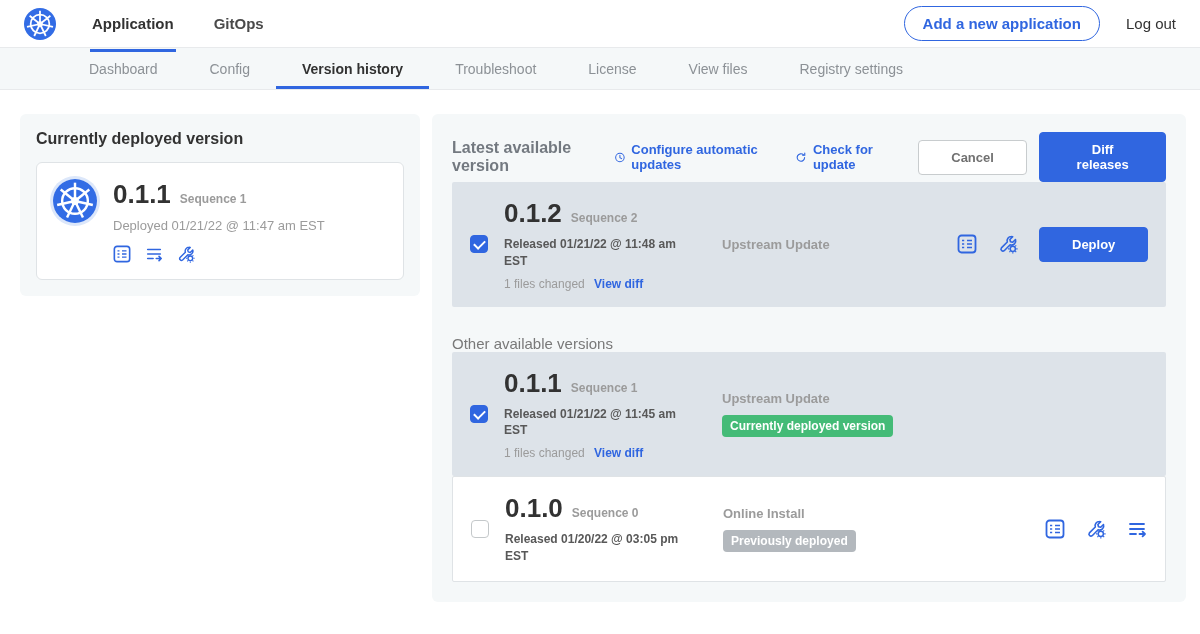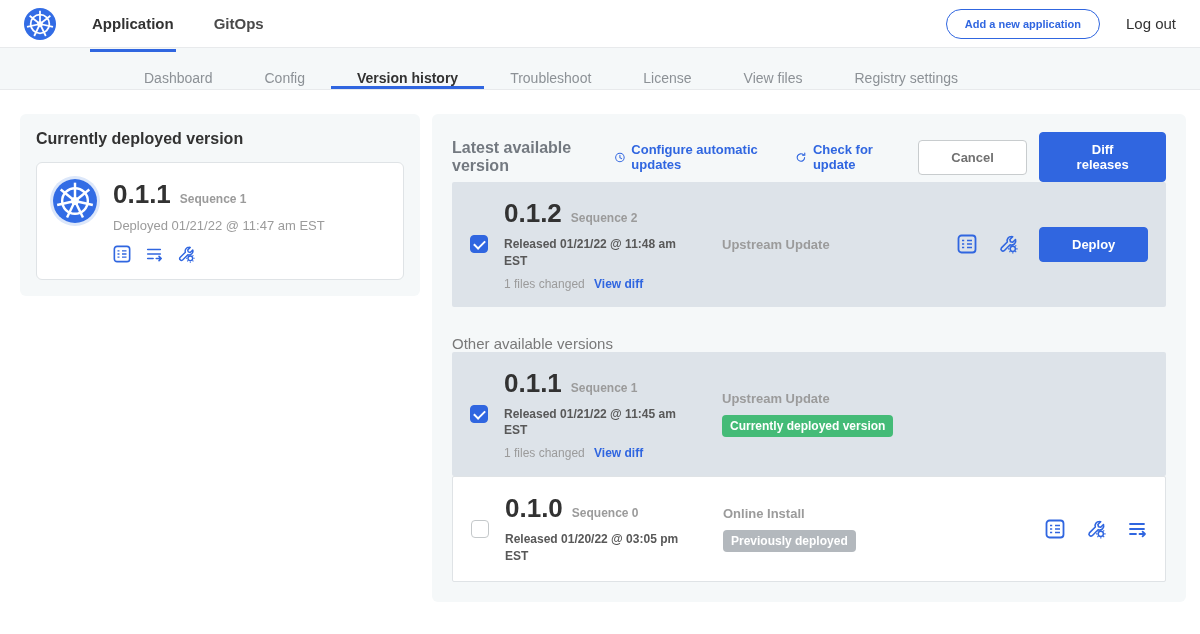--- a/index.html
+++ b/index.html
@@ -20,29 +20,29 @@
   .htab {
     display:flex; align-items:center; padding:0 2px; margin-right:36px;
     font-size:15px; font-weight:bold; color:#323232;
     border-bottom:3px solid transparent; padding-top:3px;
   }
   .htab.inactive { color:#4a4a4a; }
   .htab.active { border-bottom-color:#3066e0; }
   .flex-spacer { flex:1; }
   .add-app-btn {
     background:#fff; border:1px solid #3066e0; color:#3066e0;
-    font-family:inherit; font-weight:bold; font-size:11px;
+    font-family:inherit; font-weight:bold; font-size:15px;
     padding:8px 18px; border-radius:18px; margin-right:26px;
   }
   .logout { font-size:15px; color:#323232; }
 
   
   .subnav {
     height:42px; background:#f5f8f9; border-bottom:1px solid #e8eaec;
-    display:flex; padding-left:118px;align-items:flex-end;
+    display:flex; padding-left:63px;
   }
   .subtab {
     display:flex; align-items:center; padding:0 26px; padding-top:3px;
     font-size:14px; color:#8c9196; border-bottom:3px solid transparent;
   }
   .subtab.active { color:#323232; font-weight:bold; border-bottom-color:#3066e0; }
 
   
   .content { display:flex; padding:24px 20px; gap:12px; background:#fff; }
   .left-col { width:400px; flex:none; }

